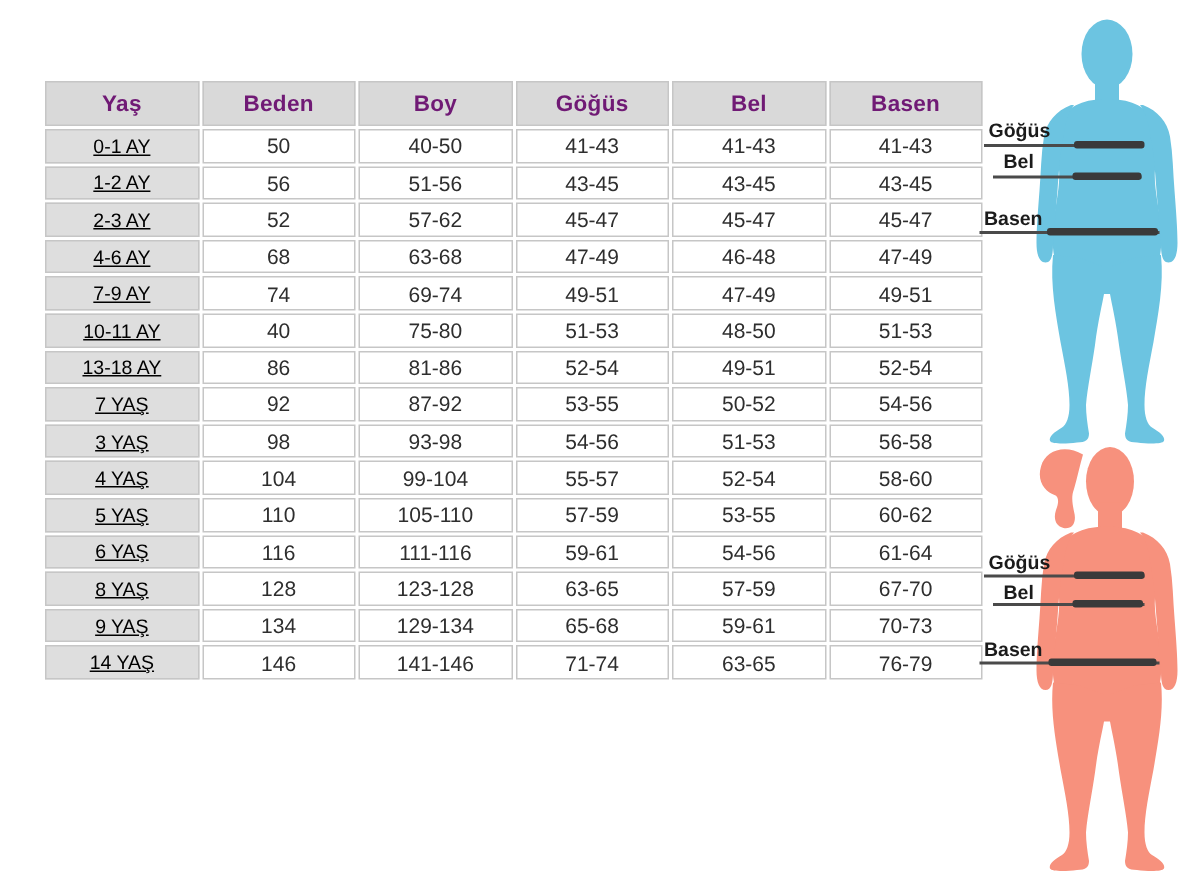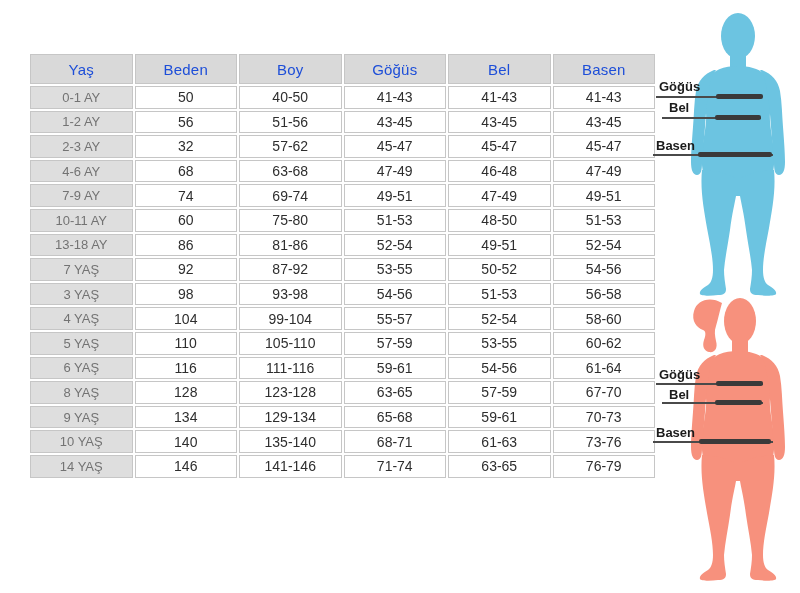--- a/index.html
+++ b/index.html
@@ -13,25 +13,25 @@
   table.size-table{
     position:absolute;left:28px;top:52px;width:629px;
     border-collapse:separate;border-spacing:2px;table-layout:fixed;
     background:#ffffff;
   }
   table.size-table th,table.size-table td{
     border:1px solid #c6c6c6;text-align:center;vertical-align:middle;
     padding:0;overflow:hidden;white-space:nowrap;
   }
   table.size-table thead th{
-    background:#d9d9d9;height:30px;font-size:15px;font-weight:400;color:#1d4ed8;
+    background:#d9d9d9;height:30px;font-size:15px;font-weight:700;color:#701a75;
     letter-spacing:0.2px;
   }
   table.size-table tbody th{
-    background:#dedede;height:22.6px;font-size:13px;font-weight:400;color:#737373;
+    background:#dedede;height:22.6px;font-size:13px;font-weight:400;color:#000000;text-decoration:underline;
   }
   table.size-table tbody td{
     background:#ffffff;height:22.6px;font-size:14px;font-weight:400;color:#2e2e2e;
   }
 
   
   .fig{position:absolute;width:120px;height:290px;}
   .fig svg{display:block;width:100%;height:100%;}
   .fig-boy{left:678px;top:8px;}
   .fig-girl{left:678px;top:293px;}
@@ -94,21 +94,21 @@
         <tr>
           <th>1-2 AY</th>
           <td>56</td>
           <td>51-56</td>
           <td>43-45</td>
           <td>43-45</td>
           <td>43-45</td>
         </tr>
         <tr>
           <th>2-3 AY</th>
-          <td>32</td>
+          <td>52</td>
           <td>57-62</td>
           <td>45-47</td>
           <td>45-47</td>
           <td>45-47</td>
         </tr>
         <tr>
           <th>4-6 AY</th>
           <td>68</td>
           <td>63-68</td>
           <td>47-49</td>
@@ -118,21 +118,21 @@
         <tr>
           <th>7-9 AY</th>
           <td>74</td>
           <td>69-74</td>
           <td>49-51</td>
           <td>47-49</td>
           <td>49-51</td>
         </tr>
         <tr>
           <th>10-11 AY</th>
-          <td>60</td>
+          <td>40</td>
           <td>75-80</td>
           <td>51-53</td>
           <td>48-50</td>
           <td>51-53</td>
         </tr>
         <tr>
           <th>13-18 AY</th>
           <td>86</td>
           <td>81-86</td>
           <td>52-54</td>
@@ -187,28 +187,20 @@
           <td>57-59</td>
           <td>67-70</td>
         </tr>
         <tr>
           <th>9 YAŞ</th>
           <td>134</td>
           <td>129-134</td>
           <td>65-68</td>
           <td>59-61</td>
           <td>70-73</td>
-        </tr>
-        <tr>
-          <th>10 YAŞ</th>
-          <td>140</td>
-          <td>135-140</td>
-          <td>68-71</td>
-          <td>61-63</td>
-          <td>73-76</td>
         </tr>
         <tr>
           <th>14 YAŞ</th>
           <td>146</td>
           <td>141-146</td>
           <td>71-74</td>
           <td>63-65</td>
           <td>76-79</td>
         </tr>
       </tbody>

